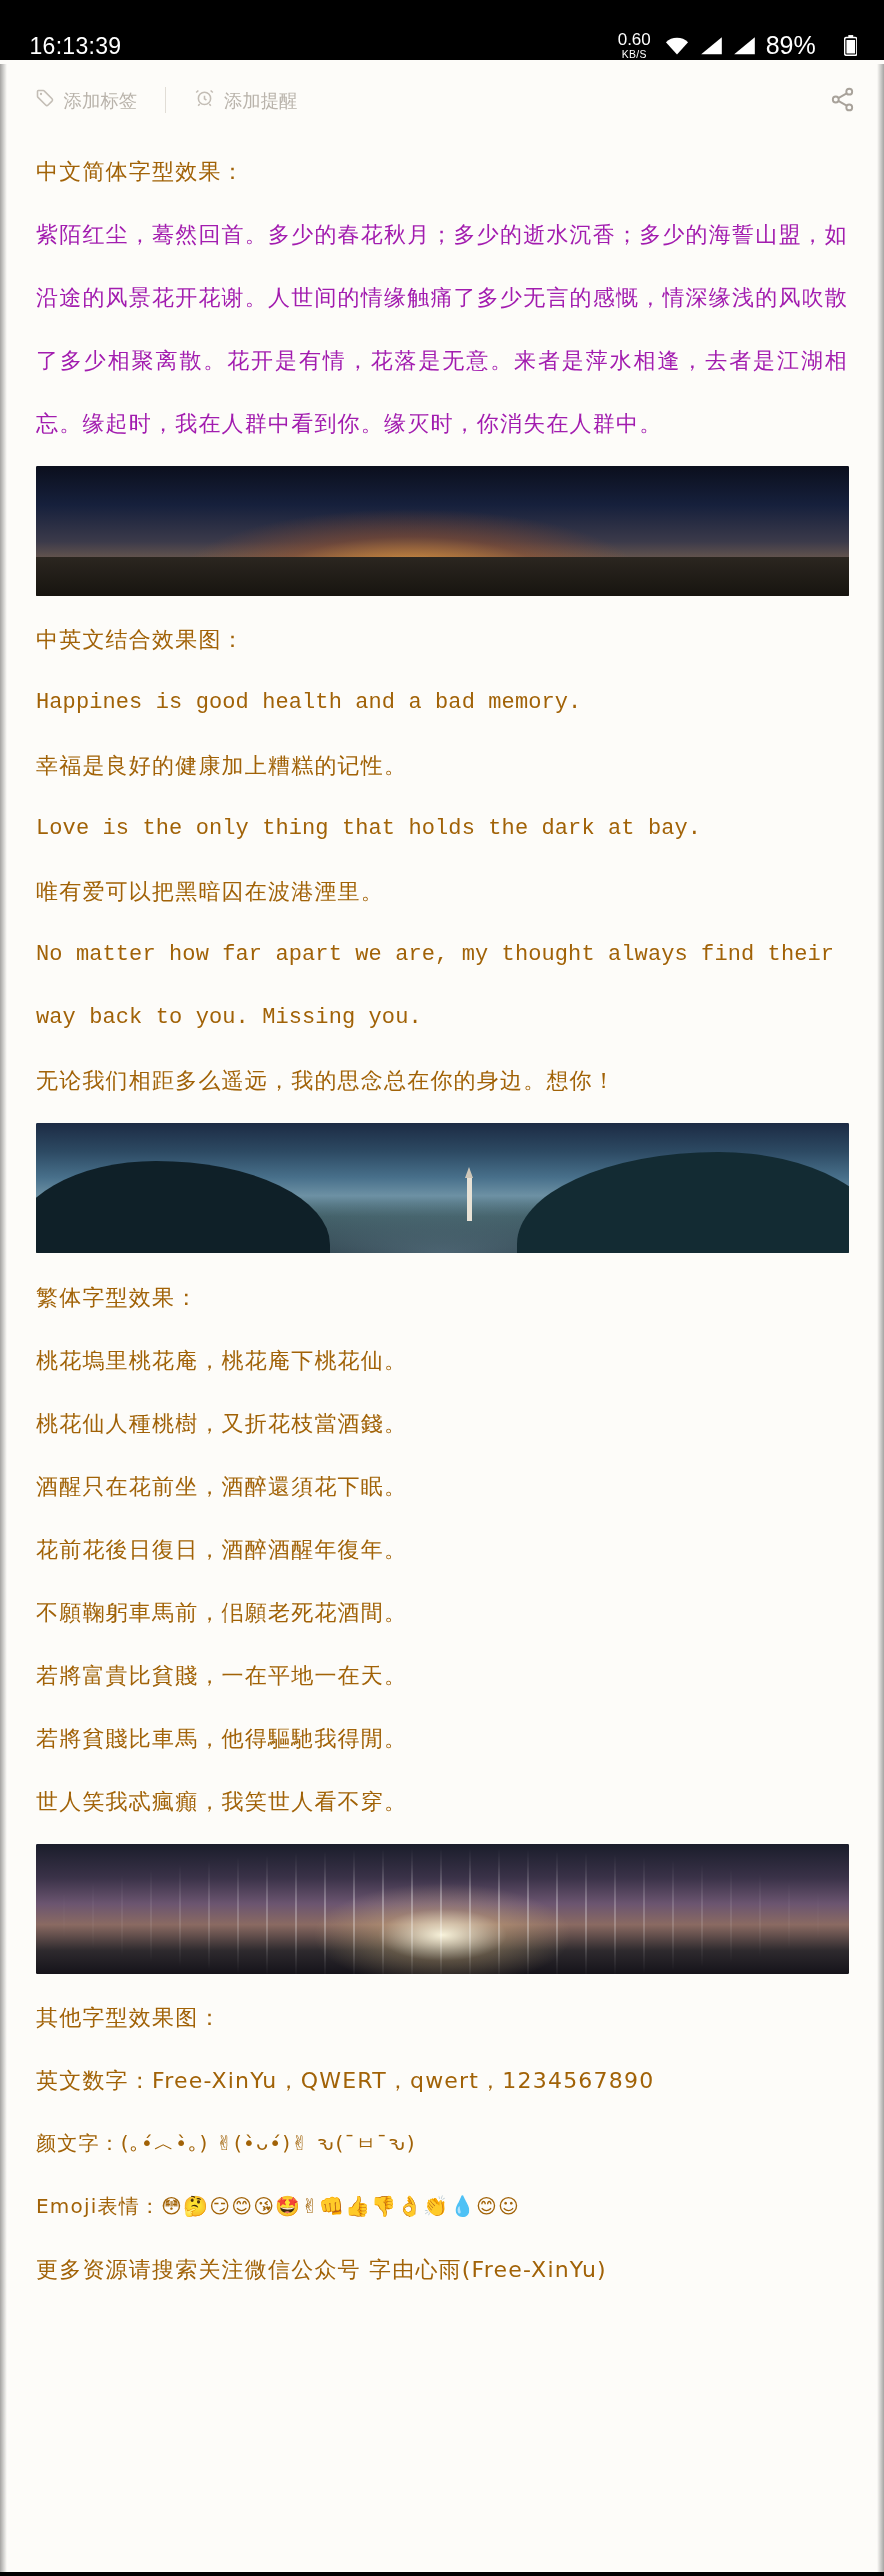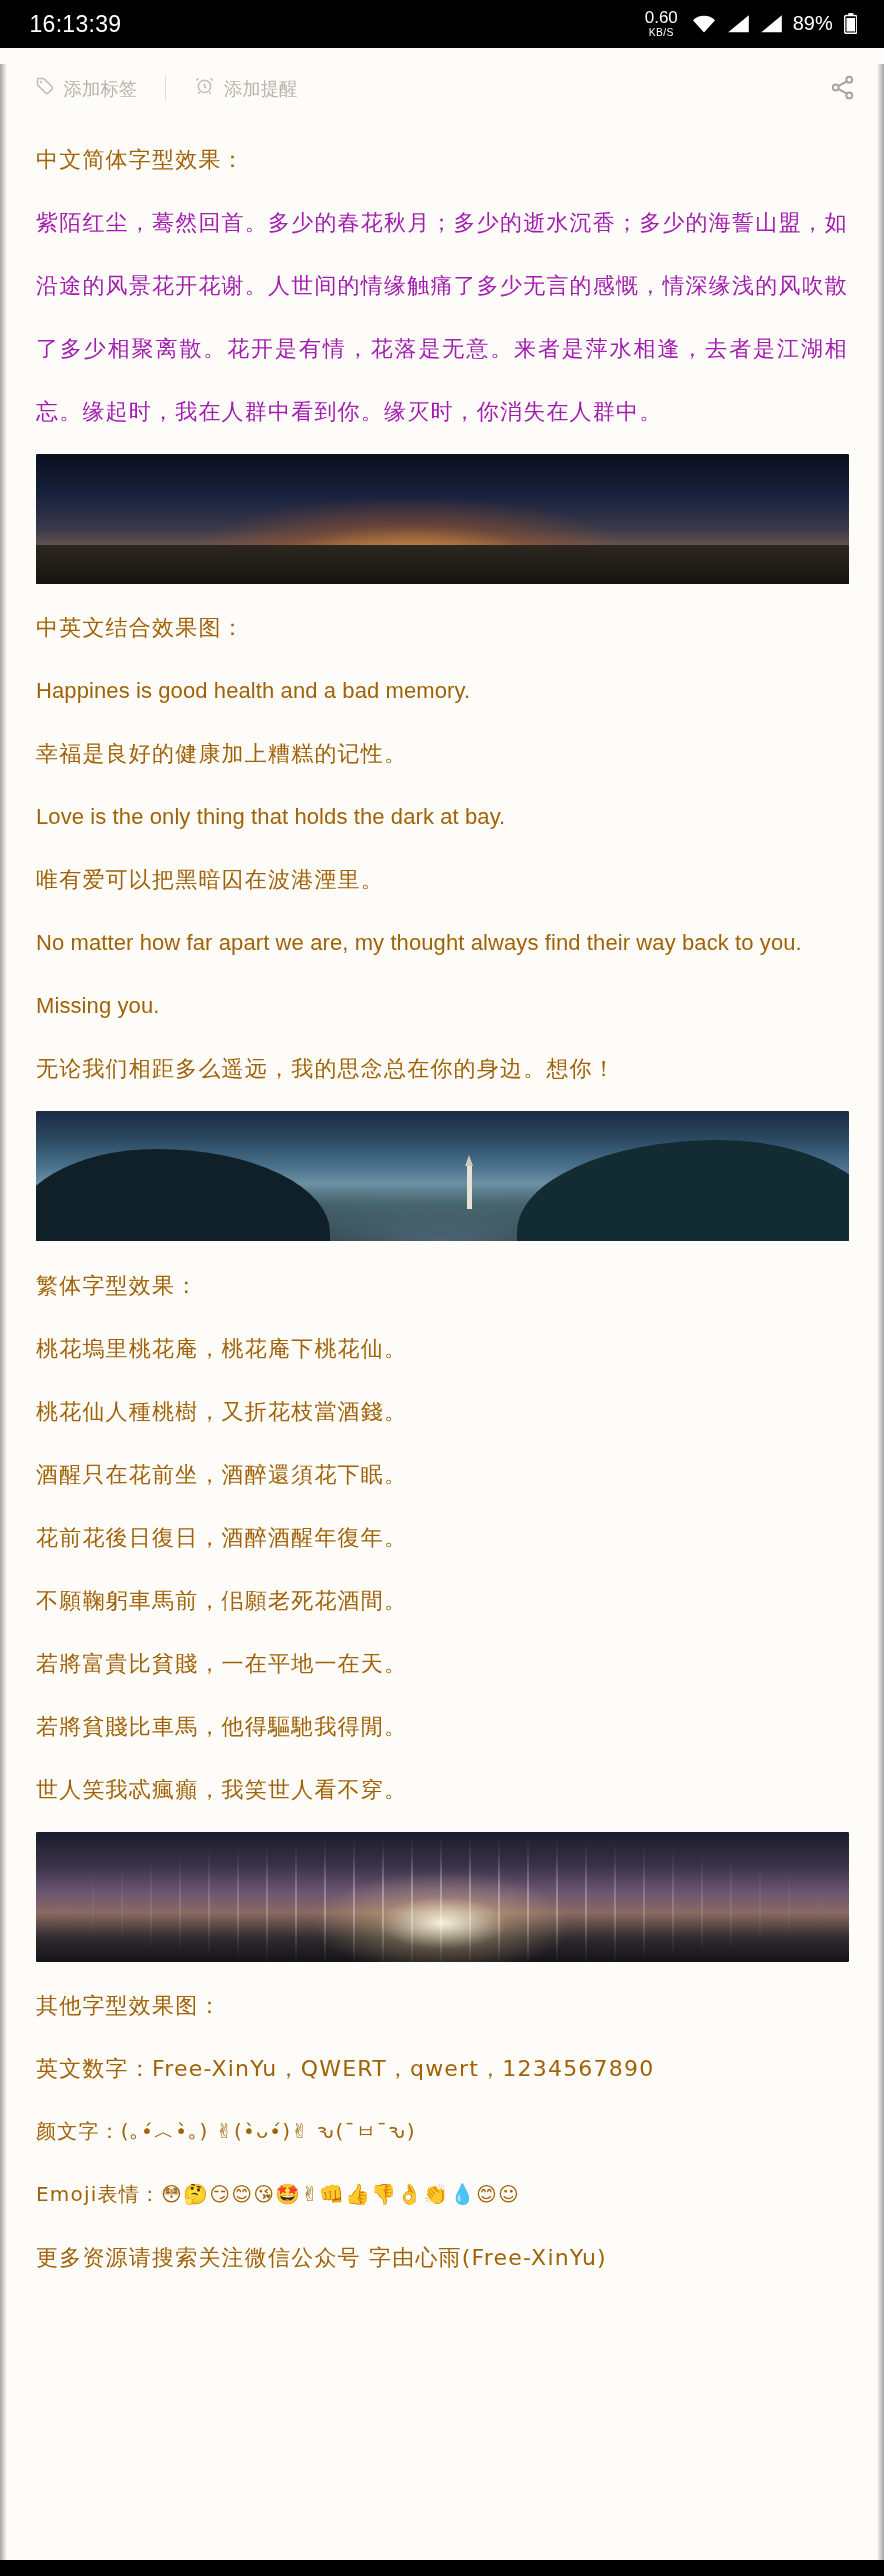--- a/index.html
+++ b/index.html
@@ -11,24 +11,24 @@
   .phone {
     width: 884px;
     min-height: 2576px;
     background: #000;
     position: relative;
     overflow: hidden;
   }
 
   
   .statusbar {
-    height: 48px;
+    height: 60px;
     background: #000;
     display: flex;
-    align-items: center;
+    align-items: flex-end;
     justify-content: space-between;
     padding: 0 27px 0 29.5px;
     color: #fff;
   }
   .status-time {
     font-size: 23px;
     letter-spacing: 0.3px;
     font-family: "Liberation Sans", sans-serif;
   }
   .status-right {
@@ -40,21 +40,21 @@
     display: flex;
     flex-direction: column;
     align-items: center;
     line-height: 1;
     margin-right: 3.7px;
   }
   .net-speed .v { font-size: 17px; }
   .net-speed .u { font-size: 10.4px; margin-top: 1.8px; letter-spacing: 0.3px; }
   .ico { display: inline-block; }
   .wifi svg, .sig svg, .batt svg { display: block; }
-  .batt-pct { font-size: 20px; margin-right: 1px; }
+  .batt-pct { font-size: 25px; margin-right: 18px; }
 
   
   .note {
     background: #fdfcf9;
     min-height: 2512px;
     position: relative;
     padding-bottom: 12.3px;
   }
   
   .note::before {
@@ -111,21 +111,21 @@
     line-height: 63px;
     color: #a16207;
     white-space: nowrap;
   }
   .line.wrap { white-space: normal; }
   .cjk {
     font-family: "DejaVu Sans", "Liberation Sans", sans-serif;
     letter-spacing: 1.2px;
   }
   .latin {
-    font-family: Liberation Sans, sans-serif;
+    font-family: Liberation Mono, monospace;
     letter-spacing: 0.1px;
   }
   .para {
     font-size: 22px;
     line-height: 63px;
     color: #a21caf;
     font-family: "DejaVu Sans", "Liberation Sans", sans-serif;
     letter-spacing: 1.2px;
     text-align: justify;
   }

